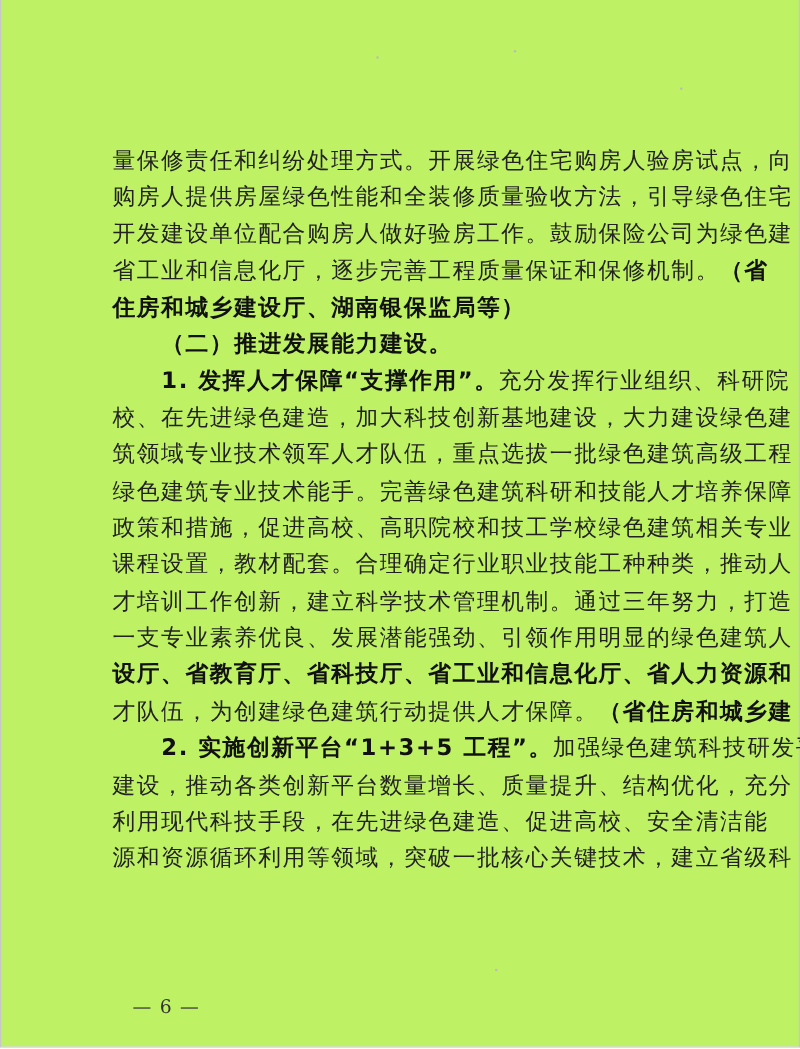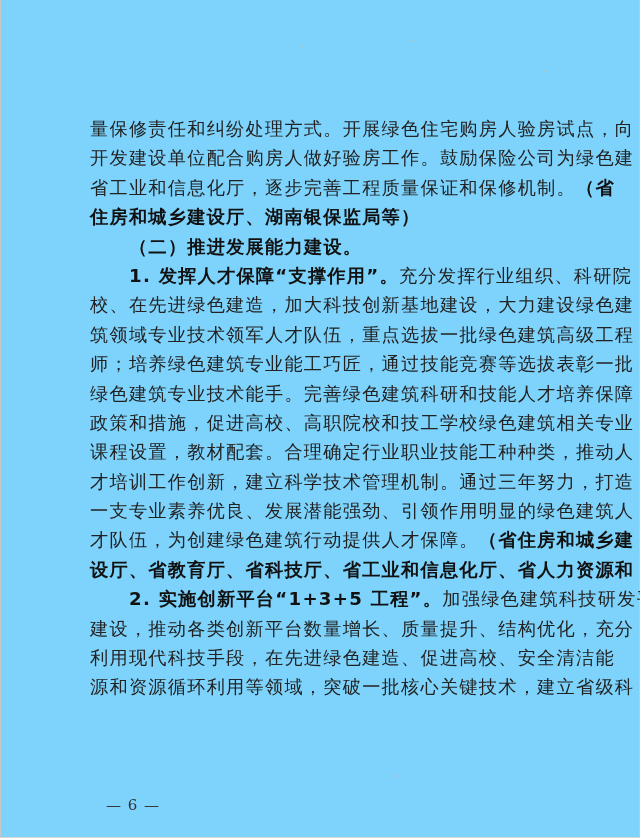--- a/index.html
+++ b/index.html
@@ -12,21 +12,21 @@
     height: 839px;
     position: relative;
     overflow: hidden;
     font-family: "DejaVu Serif", "Liberation Serif", serif;
   }
   .page {
     position: absolute;
     left: 0; top: 0;
     width: 638px;
     height: 837px;
-    background: #7dd3fc;
+    background: #bef264;
     border-left: 1px solid #c8c8c8;
     border-right: 1px solid #c8c8c8;
     border-bottom: 1px solid #d8d8d8;
   }
   .content {
     position: absolute;
     left: 89px;
     top: 114px;
     width: 470px;
   }
@@ -64,37 +64,37 @@
 
 <div class="page">
   <span class="speck" style="left:300px;top:45px;"></span>
   <span class="speck" style="left:543px;top:70px;"></span>
   <span class="speck" style="left:410px;top:40px;"></span>
   <span class="speck" style="left:395px;top:775px;"></span>
 
   <div class="content">
 
     <div class="line">量保修责任和纠纷处理方式。开展绿色住宅购房人验房试点，向</div>
+    <div class="line">购房人提供房屋绿色性能和全装修质量验收方法，引导绿色住宅</div>
     <div class="line">开发建设单位配合购房人做好验房工作。鼓励保险公司为绿色建</div>
     <div class="line"><span>省工业和信息化厅，逐步完善工程质量保证和保修机制。</span><span class="b">（省</span></div>
     <div class="line b">住房和城乡建设厅、湖南银保监局等）</div>
 
     <div class="line b indent">（二）推进发展能力建设。</div>
 
     <div class="line indent"><span class="b">1. 发挥人才保障“支撑作用”。</span><span>充分发挥行业组织、科研院</span></div>
     <div class="line">校、在先进绿色建造，加大科技创新基地建设，大力建设绿色建</div>
     <div class="line">筑领域专业技术领军人才队伍，重点选拔一批绿色建筑高级工程</div>
-    <div class="line">师；培养绿色建筑专业能工巧匠，通过技能竞赛等选拔表彰一批</div>
     <div class="line">绿色建筑专业技术能手。完善绿色建筑科研和技能人才培养保障</div>
     <div class="line">政策和措施，促进高校、高职院校和技工学校绿色建筑相关专业</div>
     <div class="line">课程设置，教材配套。合理确定行业职业技能工种种类，推动人</div>
     <div class="line">才培训工作创新，建立科学技术管理机制。通过三年努力，打造</div>
     <div class="line">一支专业素养优良、发展潜能强劲、引领作用明显的绿色建筑人</div>
+    <div class="line b">设厅、省教育厅、省科技厅、省工业和信息化厅、省人力资源和</div>
     <div class="line"><span>才队伍，为创建绿色建筑行动提供人才保障。</span><span class="b">（省住房和城乡建</span></div>
-    <div class="line b">设厅、省教育厅、省科技厅、省工业和信息化厅、省人力资源和</div>
 
     <div class="line indent"><span class="b">2. 实施创新平台“1+3+5 工程”。</span><span>加强绿色建筑科技研发平台</span></div>
     <div class="line">建设，推动各类创新平台数量增长、质量提升、结构优化，充分</div>
     <div class="line">利用现代科技手段，在先进绿色建造、促进高校、安全清洁能</div>
     <div class="line">源和资源循环利用等领域，突破一批核心关键技术，建立省级科</div>
   </div>
 
   <div class="page-num">— 6 —</div>
 </div>
 

